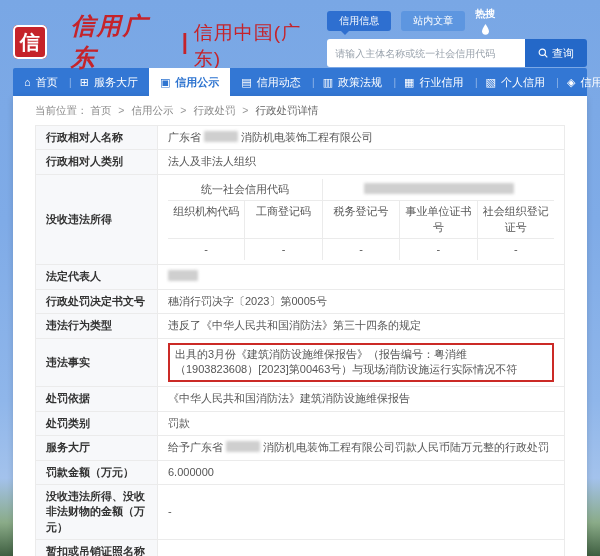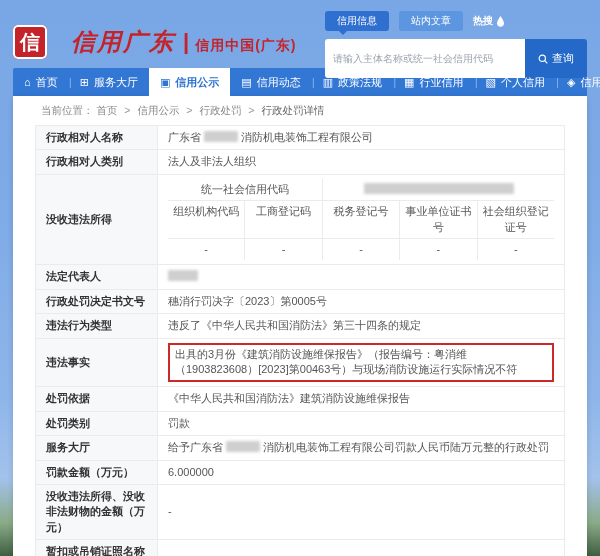--- a/index.html
+++ b/index.html
@@ -11,47 +11,47 @@
   }
   
   .banner { padding:8px 13px 0 13px; height:68px; display:flex; justify-content:space-between; }
   .logo { display:flex; align-items:center; margin-top:14px; height:40px; }
   .seal { width:34px; height:34px; background:#c5232a; border-radius:5px; color:#fff;
     display:flex; align-items:center; justify-content:center; font-size:20px; font-weight:bold;
     box-shadow:inset 0 0 0 2px #fff, inset 0 0 0 4px #c5232a; }
   .brand-script { color:#c5232a; font-size:24px; font-weight:bold; font-style:italic;
     font-family:"DejaVu Serif","Liberation Serif",serif; margin-left:24px; letter-spacing:2px; }
   .brand-div { color:#c5232a; font-size:22px; margin:0 6px 0 8px; font-weight:bold; }
-  .brand-cn { color:#c5232a; font-size:14px; font-weight:bold; letter-spacing:1px;margin-top:8px; }
+  .brand-cn { color:#c5232a; font-size:19px; font-weight:normal; letter-spacing:1px;margin-top:8px; }
   .search-area { width:262px; margin-top:2px; }
   .search-tabs { display:flex; align-items:center; height:22px; }
   .stab { font-size:10px; color:#fff; padding:3px 12px; border-radius:3px; margin-right:10px; cursor:pointer; }
   .stab.active { background:#2e6fd0; position:relative; }
   .stab.active::after { content:""; position:absolute; left:14px; bottom:-4px;
     border:4px solid transparent; border-top-color:#2e6fd0; border-bottom:0; }
   .stab.plain { background:#5d96e0; }
-  .hot { display:flex; align-items:center; color:#fff; font-size:10px; font-weight:bold; gap:3px; }
-  .search-row { display:flex; margin-top:7px; height:39px; }
+  .hot { display:flex; align-items:center; color:#fff; font-size:10px; font-weight:bold; gap:3px;flex-direction:column; }
+  .search-row { display:flex; margin-top:7px; height:28px; }
   .search-input { flex:1; border:0; border-radius:3px 0 0 3px; padding:0 8px; font-size:10px; color:#333; outline:none; }
   .search-input::placeholder { color:#9aa3ad; }
   .search-btn { width:62px; background:#2468c8; color:#fff; border:0; border-radius:0 3px 3px 0;
     font-size:11px; display:flex; align-items:center; justify-content:center; gap:4px; cursor:pointer; }
   
   .nav { margin:0 13px; height:28px; background:#3377d4; display:flex; align-items:stretch;
     border-radius:2px 2px 0 0; }
   .nav-item { display:flex; align-items:center; gap:5px; padding:0 11px; color:#fff; font-size:11px;
     cursor:pointer; position:relative; white-space:nowrap; }
   .nav-item:not(:last-of-type)::after { content:"|"; position:absolute; right:-3px; color:rgba(255,255,255,.45); font-size:10px; }
   .nav-item.active { background:#fff; color:#2e74d0; font-weight:bold; }
   .nav-item.active::after { content:none; }
   .nav-ico { font-size:11px; line-height:1; }
   
   .card { margin:0 13px; background:#fff; border-radius:0 0 3px 3px; padding-bottom:10px;
     box-shadow:0 2px 6px rgba(0,0,0,.15); }
-  .crumbs { padding:8px 22px 7px 28px; font-size:10.5px; color:#888; }
+  .crumbs { padding:8px 22px 7px 22px; font-size:10.5px; color:#888; }
   .crumbs .sep { margin:0 4px; color:#999; }
   .crumbs .here { color:#666; }
   
   table.detail { width:calc(100% - 44px); margin:0 auto; border-collapse:collapse; font-size:11px; }
   table.detail td { border:1px solid #ebebeb; padding:4px 10px; line-height:1.4; vertical-align:middle; }
   td.lbl { width:122px; background:#f7f8fa; color:#333; font-weight:bold; }
   td.val { color:#555; }
   .redact { display:inline-block; height:11px; background:#cfcfcf; border-radius:1px;
     filter:blur(1.6px); vertical-align:-1px; }
   .redact.w-name { width:34px; margin:0 3px; }

